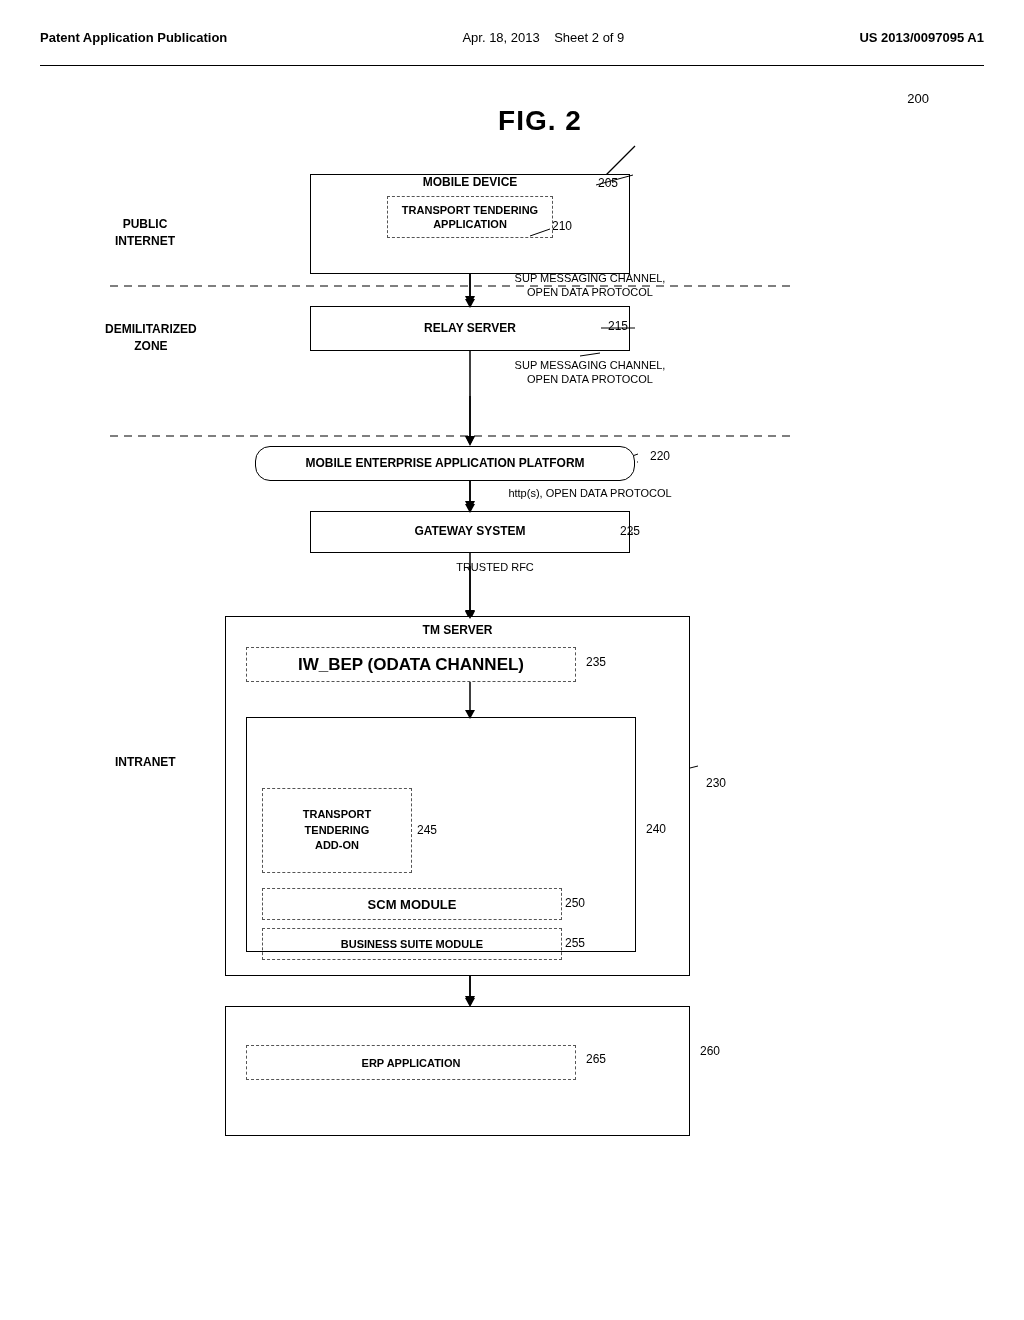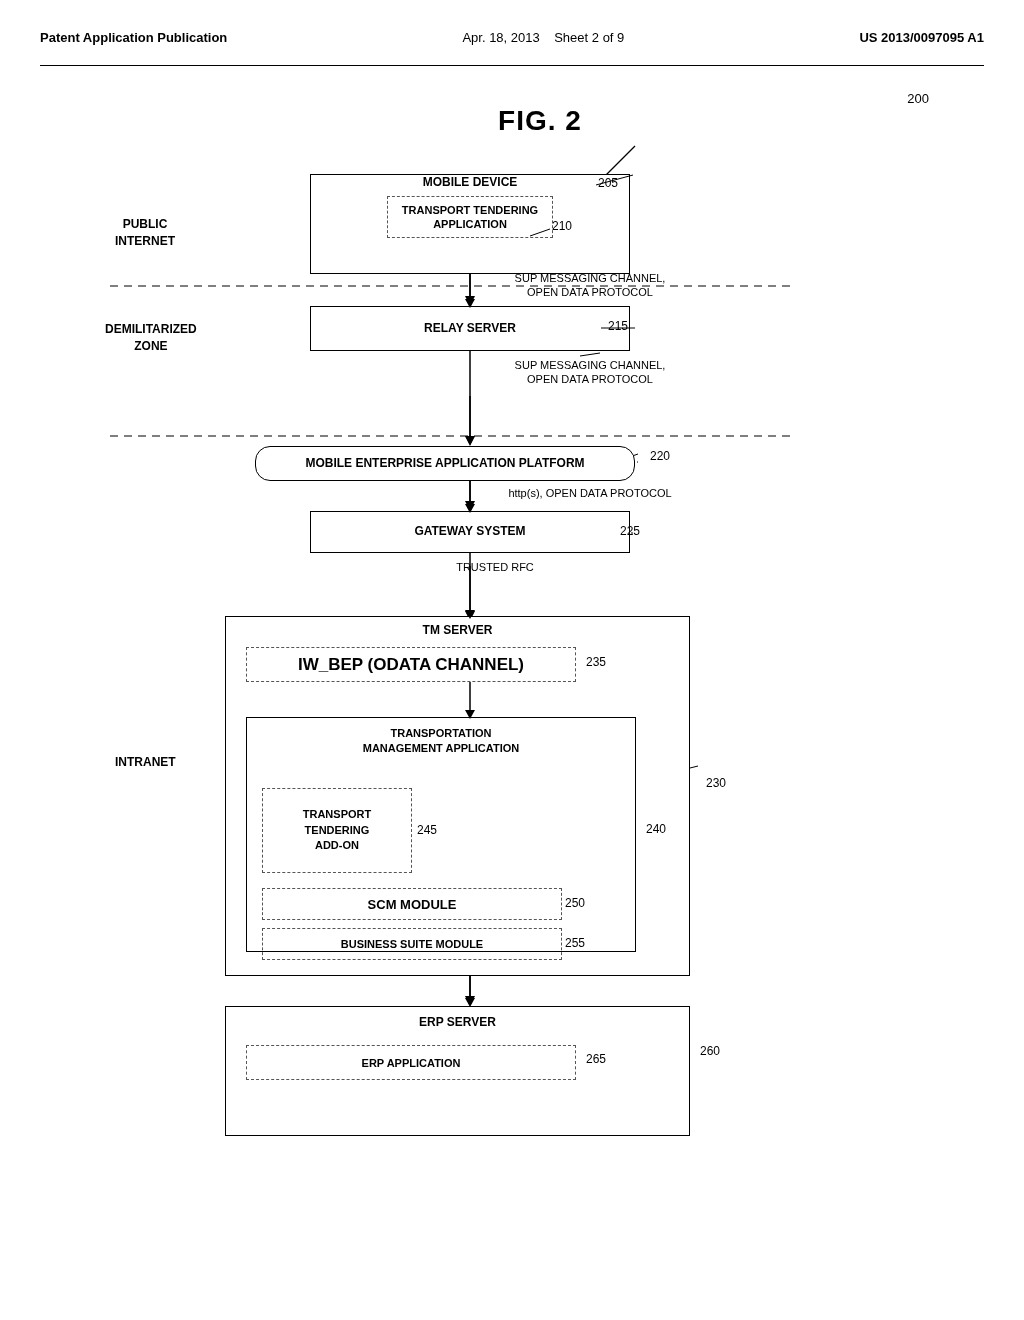--- a/index.html
+++ b/index.html
@@ -242,21 +242,20 @@
       <div style="text-align:center; font-weight:bold; font-size:12px; margin-top:6px;">TM SERVER</div>
 
       <div style="position:absolute; left:20px; top:30px; width:330px; height:35px; border:1px dashed #555; display:flex; align-items:center; justify-content:center; font-size:17px; font-weight:bold;">
         IW_BEP (ODATA CHANNEL)
       </div>
 
       <div style="position:absolute; left:360px; top:38px; font-size:12px;">235</div>
 
       <div style="position:absolute; left:20px; top:100px; width:390px; height:235px; border:1px solid #000;">
 
-        <div style="text-align:center; font-weight:bold; font-size:11px; margin-top:8px; line-height:1.4;">TRANSPORTATION<br>MANAGEMENT APPLICATION</div>
 
         <div style="position:absolute; left:15px; top:70px; width:150px; height:85px; border:1px dashed #555; display:flex; align-items:center; justify-content:center; text-align:center; font-size:11px; font-weight:bold; line-height:1.4;">
           TRANSPORT<br>TENDERING<br>ADD-ON
         </div>
 
         <div style="position:absolute; left:170px; top:105px; font-size:12px;">245</div>
 
         <div style="position:absolute; left:15px; top:170px; width:300px; height:32px; border:1px dashed #555; display:flex; align-items:center; justify-content:center; font-size:13px; font-weight:bold;">
           SCM MODULE
         </div>
@@ -269,21 +268,20 @@
 
       </div>
 
       <div style="position:absolute; left:420px; top:205px; font-size:12px;">240</div>
     </div>
 
     <div class="ref" style="left:666px; top:690px;">230</div>
 
     <div style="position:absolute; left:185px; top:920px; width:465px; height:130px; border:1px solid #000; background:#fff;">
 
-      <div style="text-align:center; font-weight:bold; font-size:12px; margin-top:8px;">ERP SERVER</div>
 
       <div style="position:absolute; left:20px; top:38px; width:330px; height:35px; border:1px dashed #555; display:flex; align-items:center; justify-content:center; font-size:11px; font-weight:bold;">
         ERP APPLICATION
       </div>
 
       <div style="position:absolute; left:360px; top:45px; font-size:12px;">265</div>
     </div>
 
     <div class="ref" style="left:660px; top:958px;">260</div>
 

